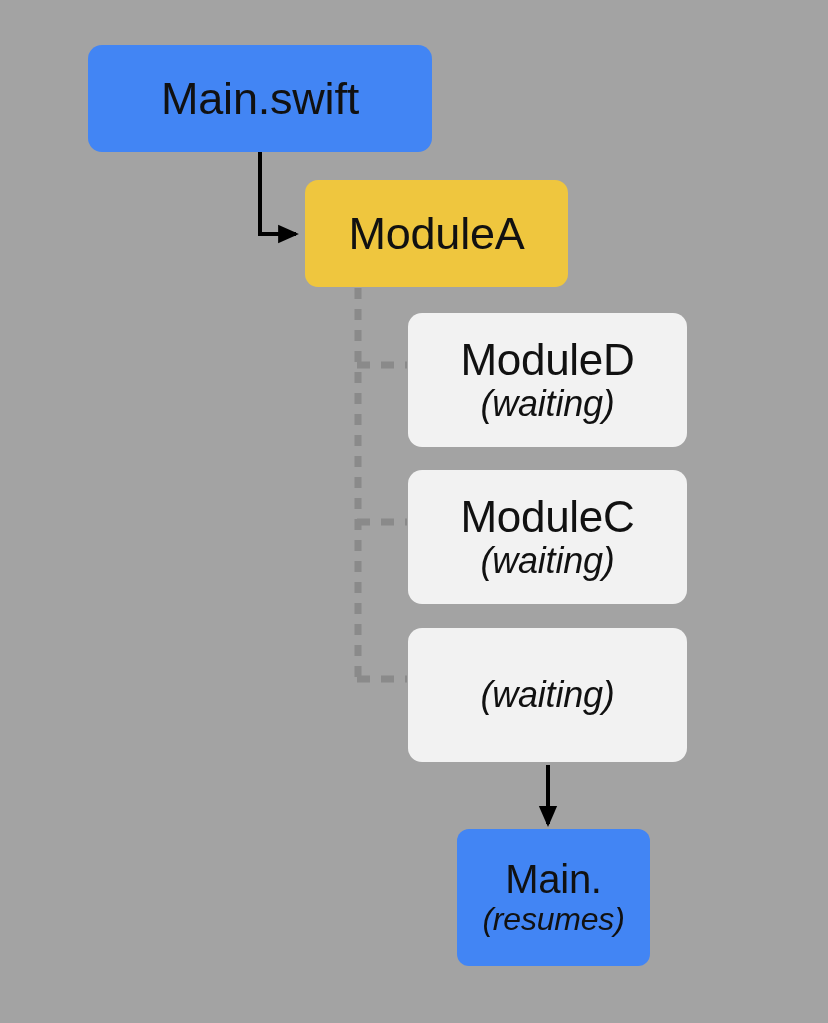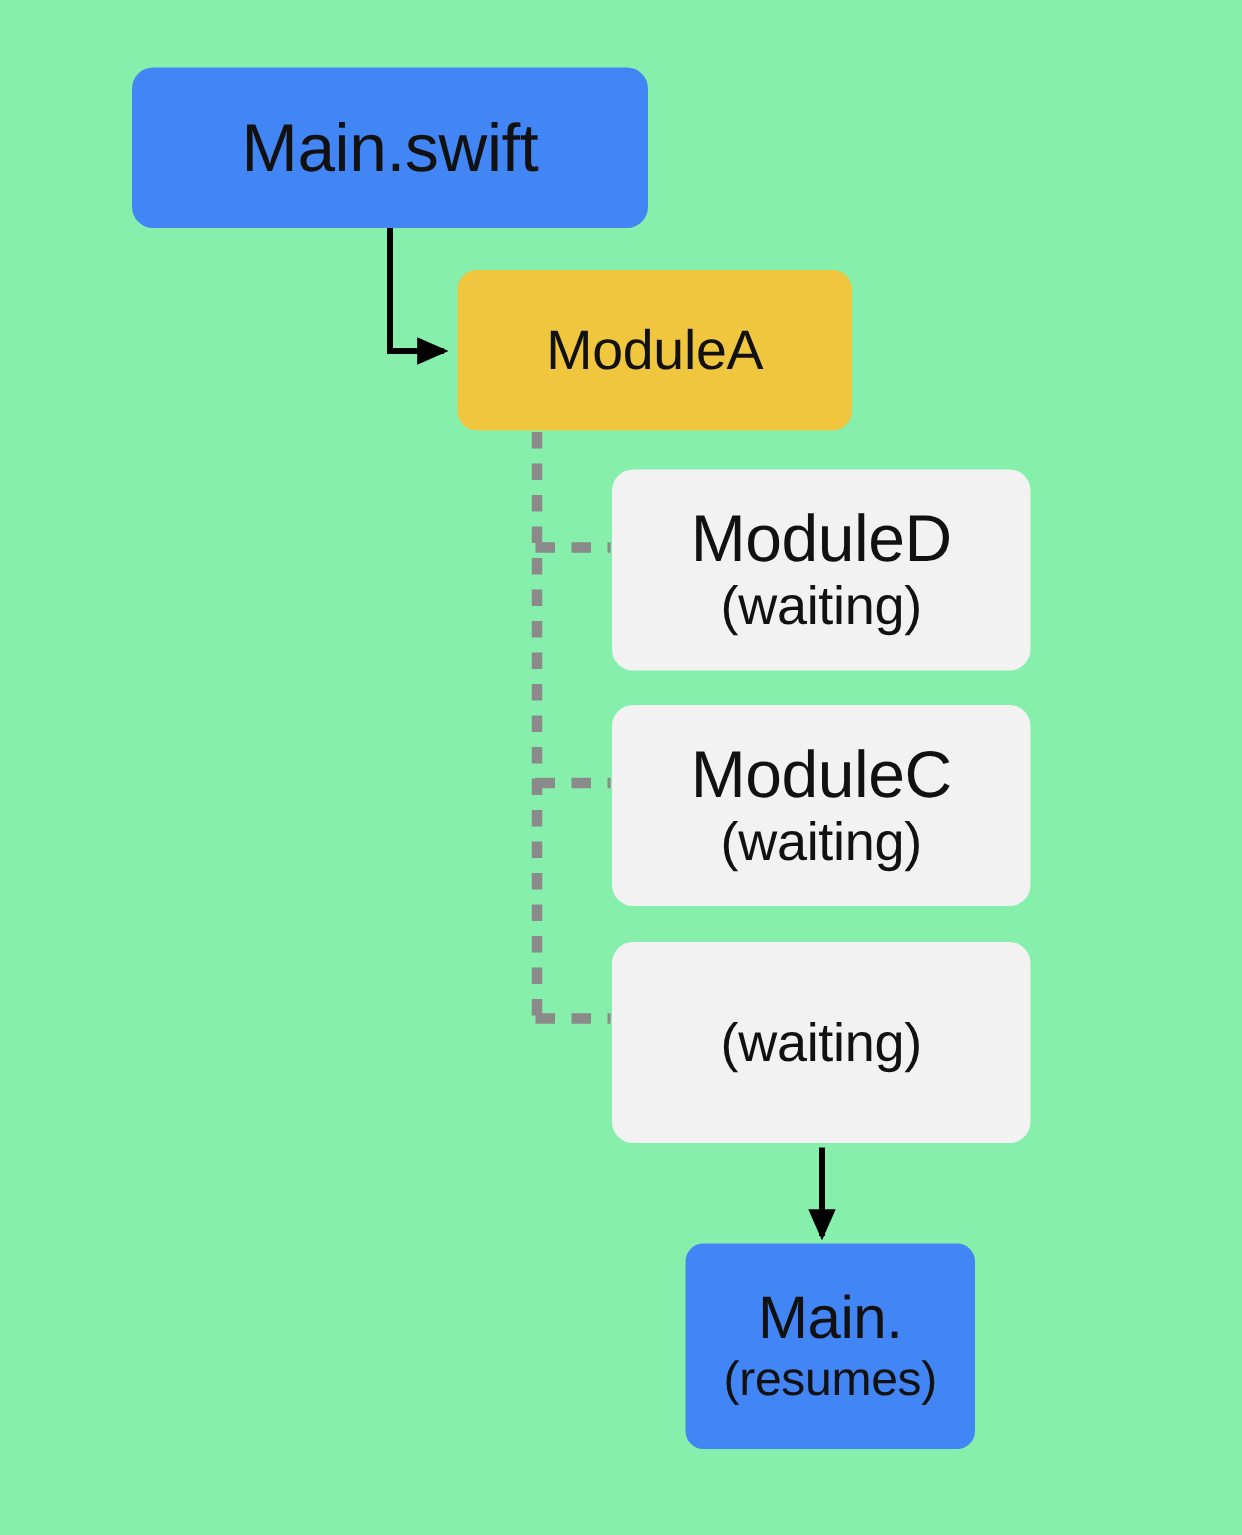--- a/index.html
+++ b/index.html
@@ -8,41 +8,42 @@
     padding: 0;
     background: #ffffff;
   }
   body {
     font-family: "Liberation Sans", "DejaVu Sans", sans-serif;
   }
   #canvas {
     position: relative;
     width: 828px;
     height: 1023px;
-    background: #86efac;
+    background: #a3a3a3;
     overflow: hidden;
   }
   .node {
     position: absolute;
     box-sizing: border-box;
     display: flex;
     flex-direction: column;
     align-items: center;
     justify-content: center;
     text-align: center;
     color: #111111;
     line-height: 1.06;
   }
   .node .title {
     display: block;
     white-space: nowrap;
   }
   .node .sub {
     display: block;
     white-space: nowrap;
+    font-style: italic;
   }
 
   
   #node-main-swift {
     left: 88px;
     top: 45px;
     width: 344px;
     height: 107px;
     background: #4285f4;
     border-radius: 14px;
@@ -55,21 +56,21 @@
   
   #node-module-a {
     left: 305px;
     top: 180px;
     width: 263px;
     height: 107px;
     background: #efc63e;
     border-radius: 13px;
   }
   #node-module-a .title {
-    font-size: 37px;
+    font-size: 45px;
     letter-spacing: -0.2px;
   }
 
   
   .node-waiting {
     left: 408px;
     width: 279px;
     height: 134px;
     background: #f2f2f2;
     border-radius: 14px;

